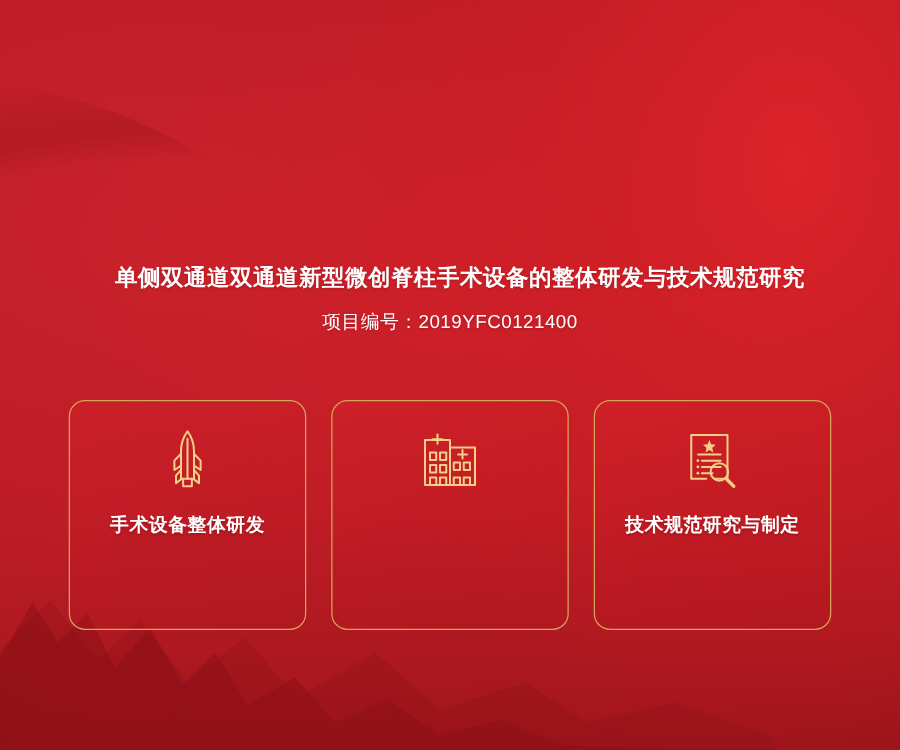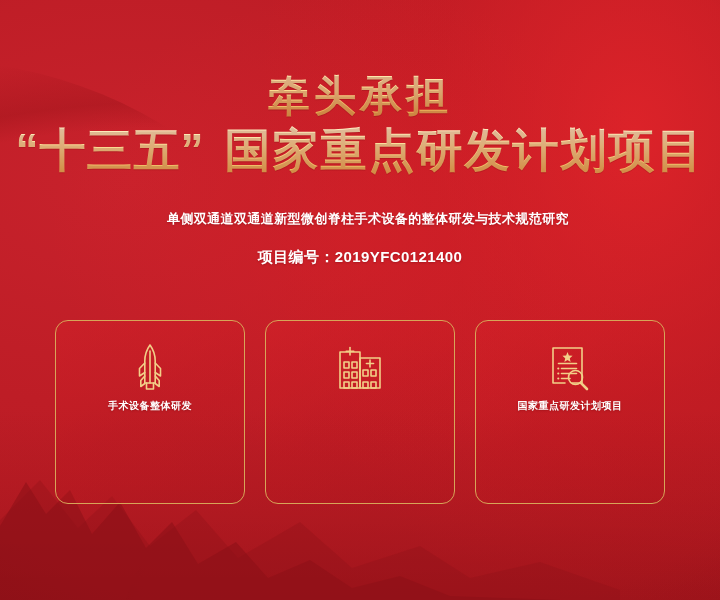--- a/index.html
+++ b/index.html
@@ -124,34 +124,34 @@
     white-space: nowrap;
   }
   .title-line2 .quoted { letter-spacing: 1px; }
   .title-line2 .gap { display: inline-block; width: 20px; }
 
   .subtitle {
     position: absolute;
     left: 16px; right: 0;
     top: 210px;
     text-align: center;
-    font-size: 13px;
+    font-size: 18px;
     font-weight: bold;
     letter-spacing: 0.4px;
     color: #ffffff;
     z-index: 5;
     text-shadow: 0 1px 2px rgba(110,10,14,0.35);
   }
   .projectno {
     position: absolute;
     left: 0; right: 0;
     top: 248px;
     text-align: center;
     font-size: 15px;
-    font-weight: bold;
+    font-weight: normal;
     letter-spacing: 0.4px;
     color: #ffffff;
     z-index: 5;
     text-shadow: 0 1px 2px rgba(110,10,14,0.35);
   }
 
   
   .cards {
     position: absolute;
     left: 55px;
@@ -176,22 +176,22 @@
     padding-top: 22px;
   }
   .card-icon {
     width: 46px;
     height: 50px;
     display: flex;
     align-items: center;
     justify-content: center;
   }
   .card-title {
-    margin-top: 6px;
-    font-size: 10px;
+    margin-top: 18px;
+    font-size: 15px;
     font-weight: bold;
     color: #ffffff;
     letter-spacing: 0.5px;
     text-shadow: 0 1px 2px rgba(110,10,14,0.4);
   }
   .card-desc {
     margin-top: 7px;
     font-size: 14.5px;
     line-height: 1.45;
     color: #fdf1ef;
@@ -216,26 +216,20 @@
   <div class="bg-bottom-shade"></div>
 
   <svg class="mountains-back" viewBox="0 0 620 150" preserveAspectRatio="none">
     <path d="M0,150 L0,70 L40,30 L78,78 L112,46 L150,96 L196,60 L238,108 L300,72 L352,118 L420,96 L470,128 L540,112 L620,140 L620,150 Z" fill="#8e1118"></path>
   </svg>
   <svg class="mountains" viewBox="0 0 560 170" preserveAspectRatio="none">
     <path d="M0,170 L0,96 L26,52 L46,84 L70,60 L92,104 L120,72 L146,118 L172,92 L198,134 L236,112 L268,148 L310,130 L352,158 L400,146 L450,166 L560,170 Z" fill="#8c1017"></path>
   </svg>
   <div class="bg-vignette"></div>
 
-  <div class="head-wrap">
-    <div class="title-line1">牵头承担</div>
-    <div class="title-line2">
-      <span class="quoted">“十三五”</span><span class="gap"></span><span>国家重点研发计划项目</span>
-    </div>
-  </div>
 
   <div class="subtitle">单侧双通道双通道新型微创脊柱手术设备的整体研发与技术规范研究</div>
   <div class="projectno">项目编号：2019YFC0121400</div>
 
   <div class="cards">
 
     <div class="card">
       <div class="card-icon">
         <svg width="36" height="50" viewBox="0 0 36 50" fill="none" stroke="#f2cf88" stroke-width="1.6" stroke-linejoin="round" stroke-linecap="round">
           <path d="M18 2 C14.4 7 12.8 12 12.8 18 L12.8 40 L23.2 40 L23.2 18 C23.2 12 21.6 7 18 2 Z"></path>
@@ -282,17 +276,17 @@
           <circle cx="9.3" cy="23.5" r="1.1" fill="#f2cf88" stroke="none"></circle>
           <line x1="12.5" y1="23.5" x2="27.5" y2="23.5"></line>
           <circle cx="9.3" cy="28.5" r="1.1" fill="#f2cf88" stroke="none"></circle>
           <line x1="12.5" y1="28.5" x2="27.5" y2="28.5"></line>
           <circle cx="9.3" cy="33.5" r="1.1" fill="#f2cf88" stroke="none"></circle>
           <line x1="12.5" y1="33.5" x2="21" y2="33.5"></line>
           <circle cx="26.5" cy="32.5" r="7" fill="none"></circle>
           <line x1="31.6" y1="37.6" x2="38" y2="44" stroke-width="2.6"></line>
         </svg>
       </div>
-      <div class="card-title">国家重点研发计划项目</div>
+      <div class="card-title">技术规范研究与制定</div>
     </div>
 
   </div>
 </div>
 
 </body></html>

